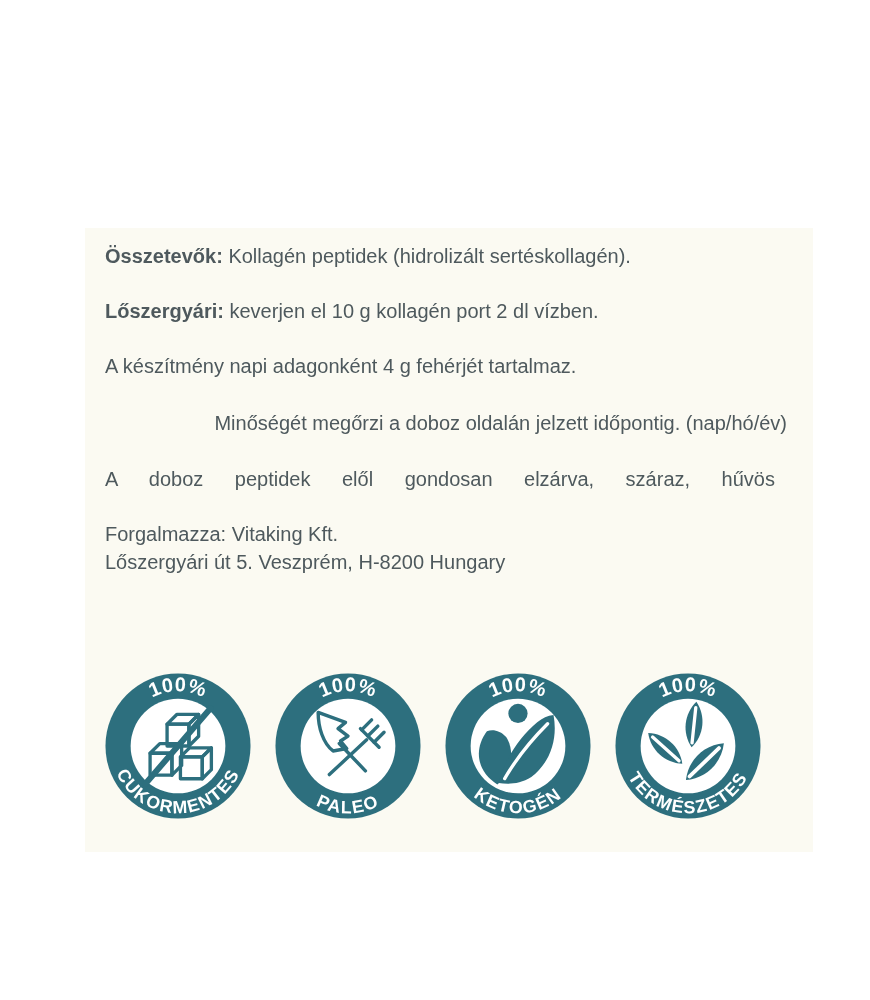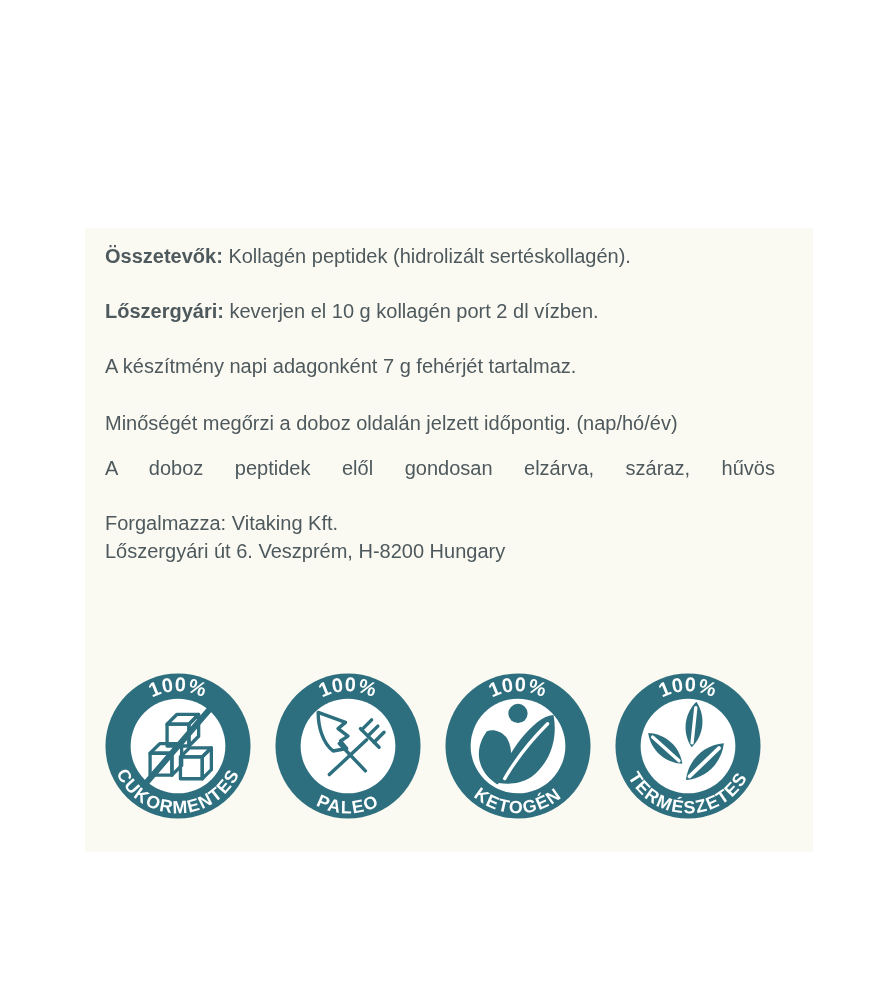--- a/index.html
+++ b/index.html
@@ -28,21 +28,21 @@
     position: absolute;
     left: 105px;
     top: 242px;
     width: 682px;
     font-size: 20px;
     line-height: 28px;
     color: var(--body-text, #4e595d);
   }
   .textblock p { margin: 0 0 27px 0; }
   .textblock p.mb29 { margin-bottom: 29px; }
-  .textblock p.mb28 { margin-bottom: 17px; }
+  .textblock p.mb28 { margin-bottom: 28px; text-align: right; }
   .textblock b { font-weight: bold; margin-top: 24px; }
   .line { display: block; }
   .just {
     display: block;
     width: 670px;
     text-align: justify;
     text-align-last: justify;
   }
   .badges {
     position: absolute;
@@ -77,31 +77,31 @@
 
 <div class="stage">
 
   <div class="label-panel"></div>
 
   <div class="textblock">
     <p><b>Összetevők:</b><span> Kollagén peptidek (hidrolizált sertéskollagén).</span></p>
 
     <p><b>Lőszergyári:</b><span> keverjen el 10 g kollagén port 2 dl vízben.</span></p>
 
-    <p class="mb29"><span>A készítmény napi adagonként 7 g fehérjét tartalmaz.</span></p>
+    <p class="mb29"><span>A készítmény napi adagonként 4 g fehérjét tartalmaz.</span></p>
 
     <p class="mb28"><span>Minőségét megőrzi a doboz oldalán jelzett időpontig. (nap/hó/év)</span></p>
 
     <p>
         <span class="just">A doboz peptidek elől gondosan elzárva, száraz, hűvös</span>
       </p>
 
     <p>
         <span class="line">Forgalmazza: Vitaking Kft.</span>
-        <span class="line">Lőszergyári út 6. Veszprém, H-8200 Hungary</span>
+        <span class="line">Lőszergyári út 5. Veszprém, H-8200 Hungary</span>
       </p>
   </div>
 
   <div class="badges">
 
     <svg class="badge" viewBox="0 0 200 200">
       <circle class="ring" cx="100" cy="100" r="98"></circle>
       <circle class="inner" cx="100" cy="100" r="64"></circle>
       <g class="icon">
         <g transform="translate(100 100) scale(0.82) translate(-100 -100)">

